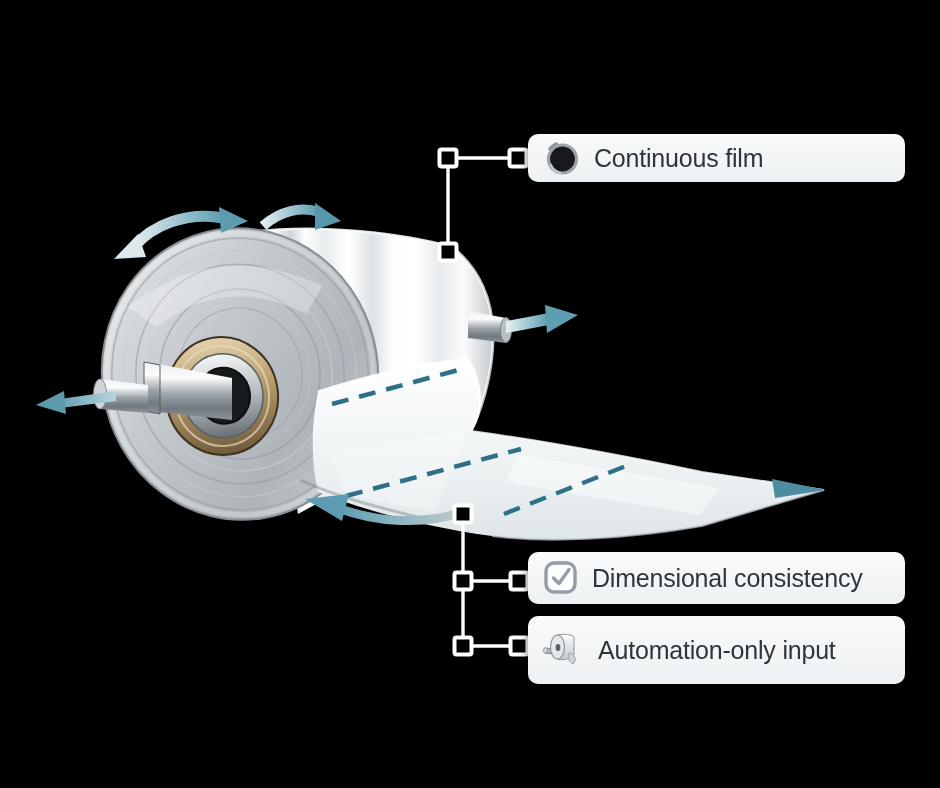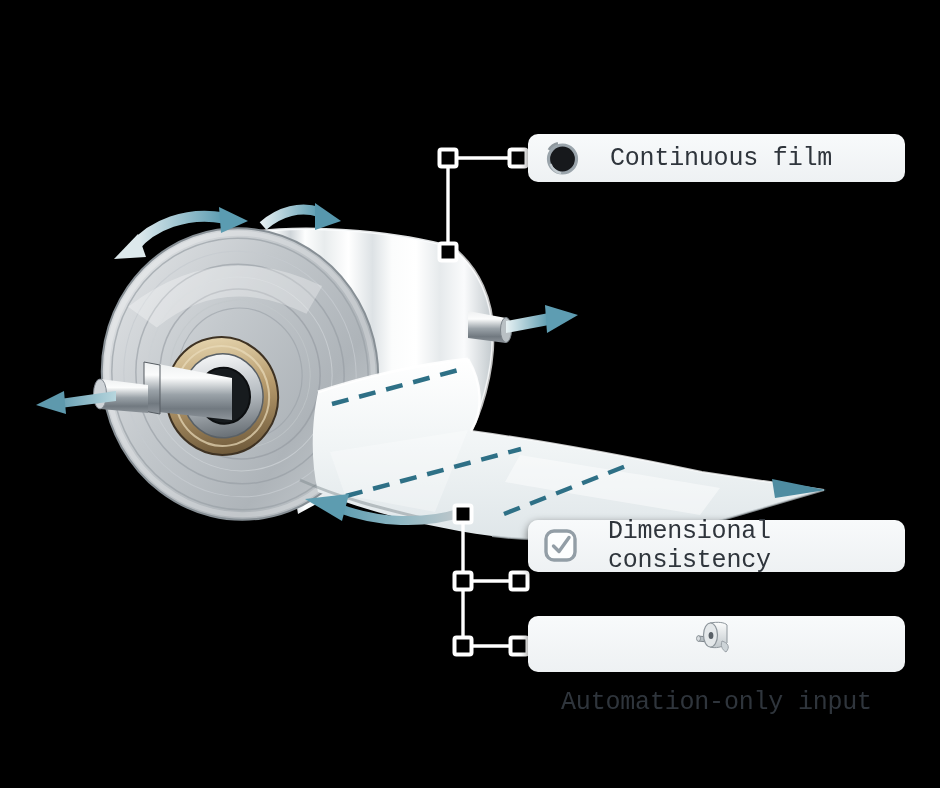--- a/index.html
+++ b/index.html
@@ -4,29 +4,28 @@
 <style>
   html,body{margin:0;padding:0;background:#000;}
   .stage{
     position:relative;width:940px;height:788px;background:#000000;
     font-family:"Liberation Sans",sans-serif;overflow:hidden;
   }
   .art{position:absolute;left:0;top:0;}
   .pill{
     position:absolute;left:528px;width:377px;box-sizing:border-box;
     background:linear-gradient(180deg,#f8fafb 0%,#eef1f3 100%);
-    border-radius:10px;display:flex;align-items:center;gap:28px;
+    border-radius:10px;display:flex;align-items:center;gap:12px;
     padding:0 14px;color:#2f353c;font-size:25px;letter-spacing:-0.2px;
     box-shadow:0 3px 9px rgba(0,0,0,.55);
-    font-family:Liberation Mono, monospace;
   }
   .pill .icon{flex:0 0 auto;display:flex;align-items:center;}
   #pill-continuous{top:134px;height:48px;}
-  #pill-dimensional{top:520px;height:52px;}
-  #pill-automation{top:616px;height:56px;flex-direction:column;}
+  #pill-dimensional{top:552px;height:52px;}
+  #pill-automation{top:616px;height:68px;}
   .logo{
     position:absolute;left:388px;top:699px;width:164px;text-align:center;
     color:#f3bd97;
   }
   .logo svg{display:block;margin:0 auto;}
   .logo-brand{font-size:21px;font-weight:700;letter-spacing:1px;margin-top:3px;}
   .logo-sub{font-size:9px;font-weight:700;letter-spacing:6px;margin-top:3px;text-indent:6px;}
 </style>
 </head>
 <body>

